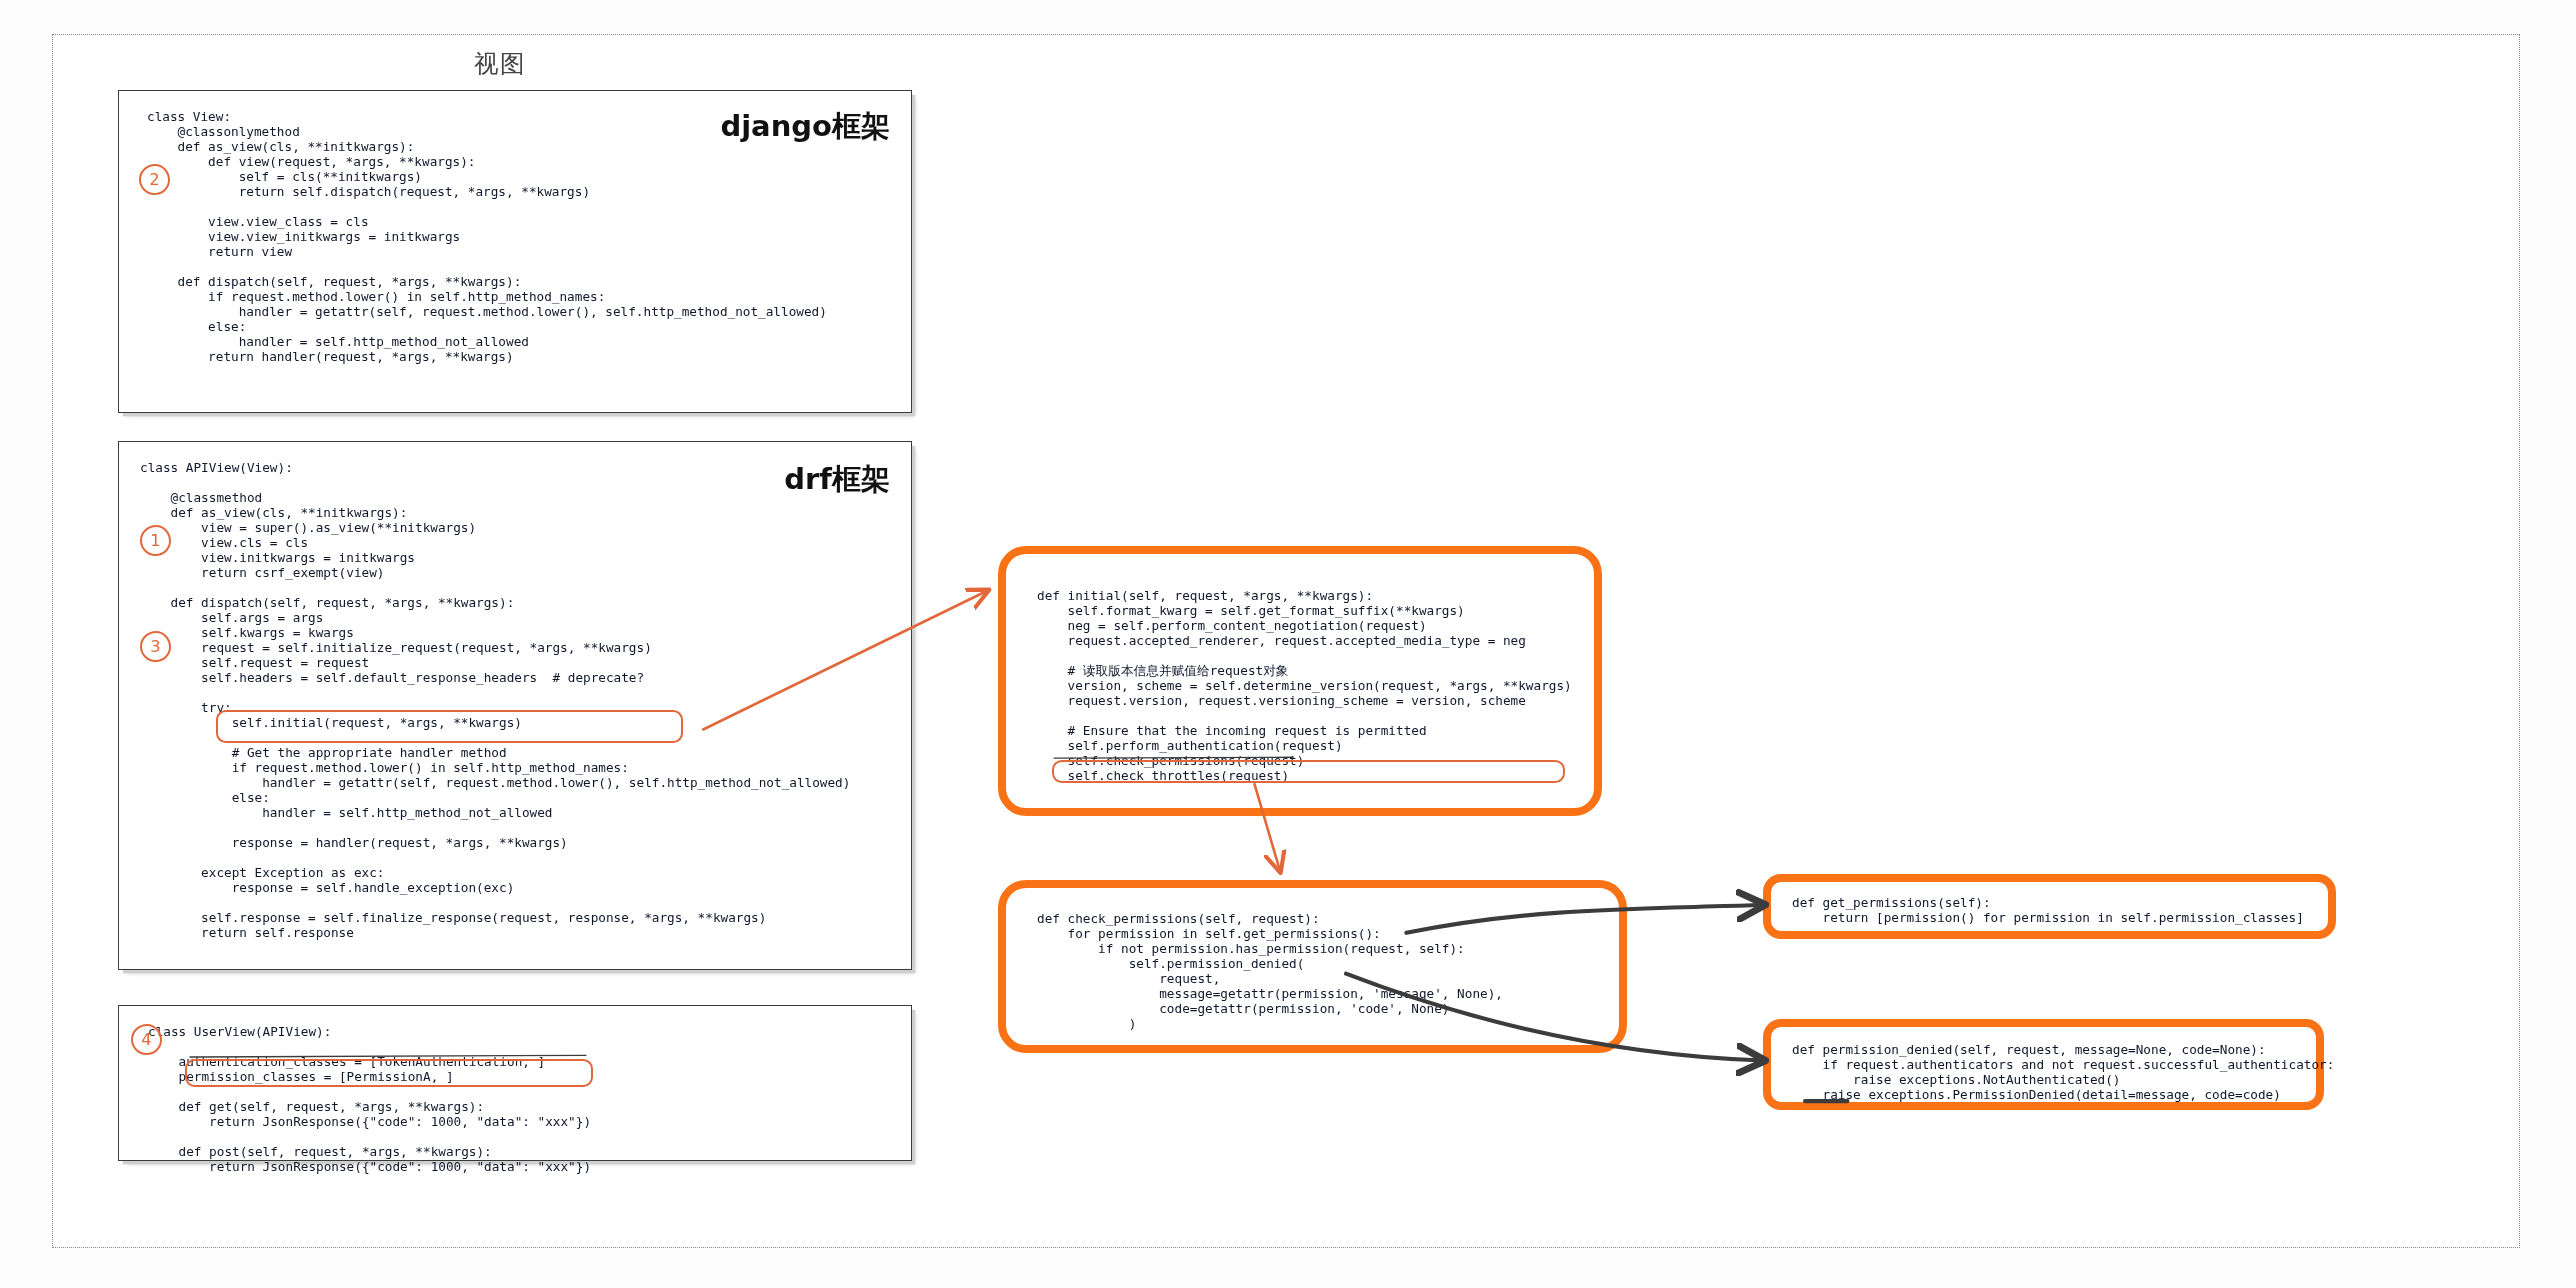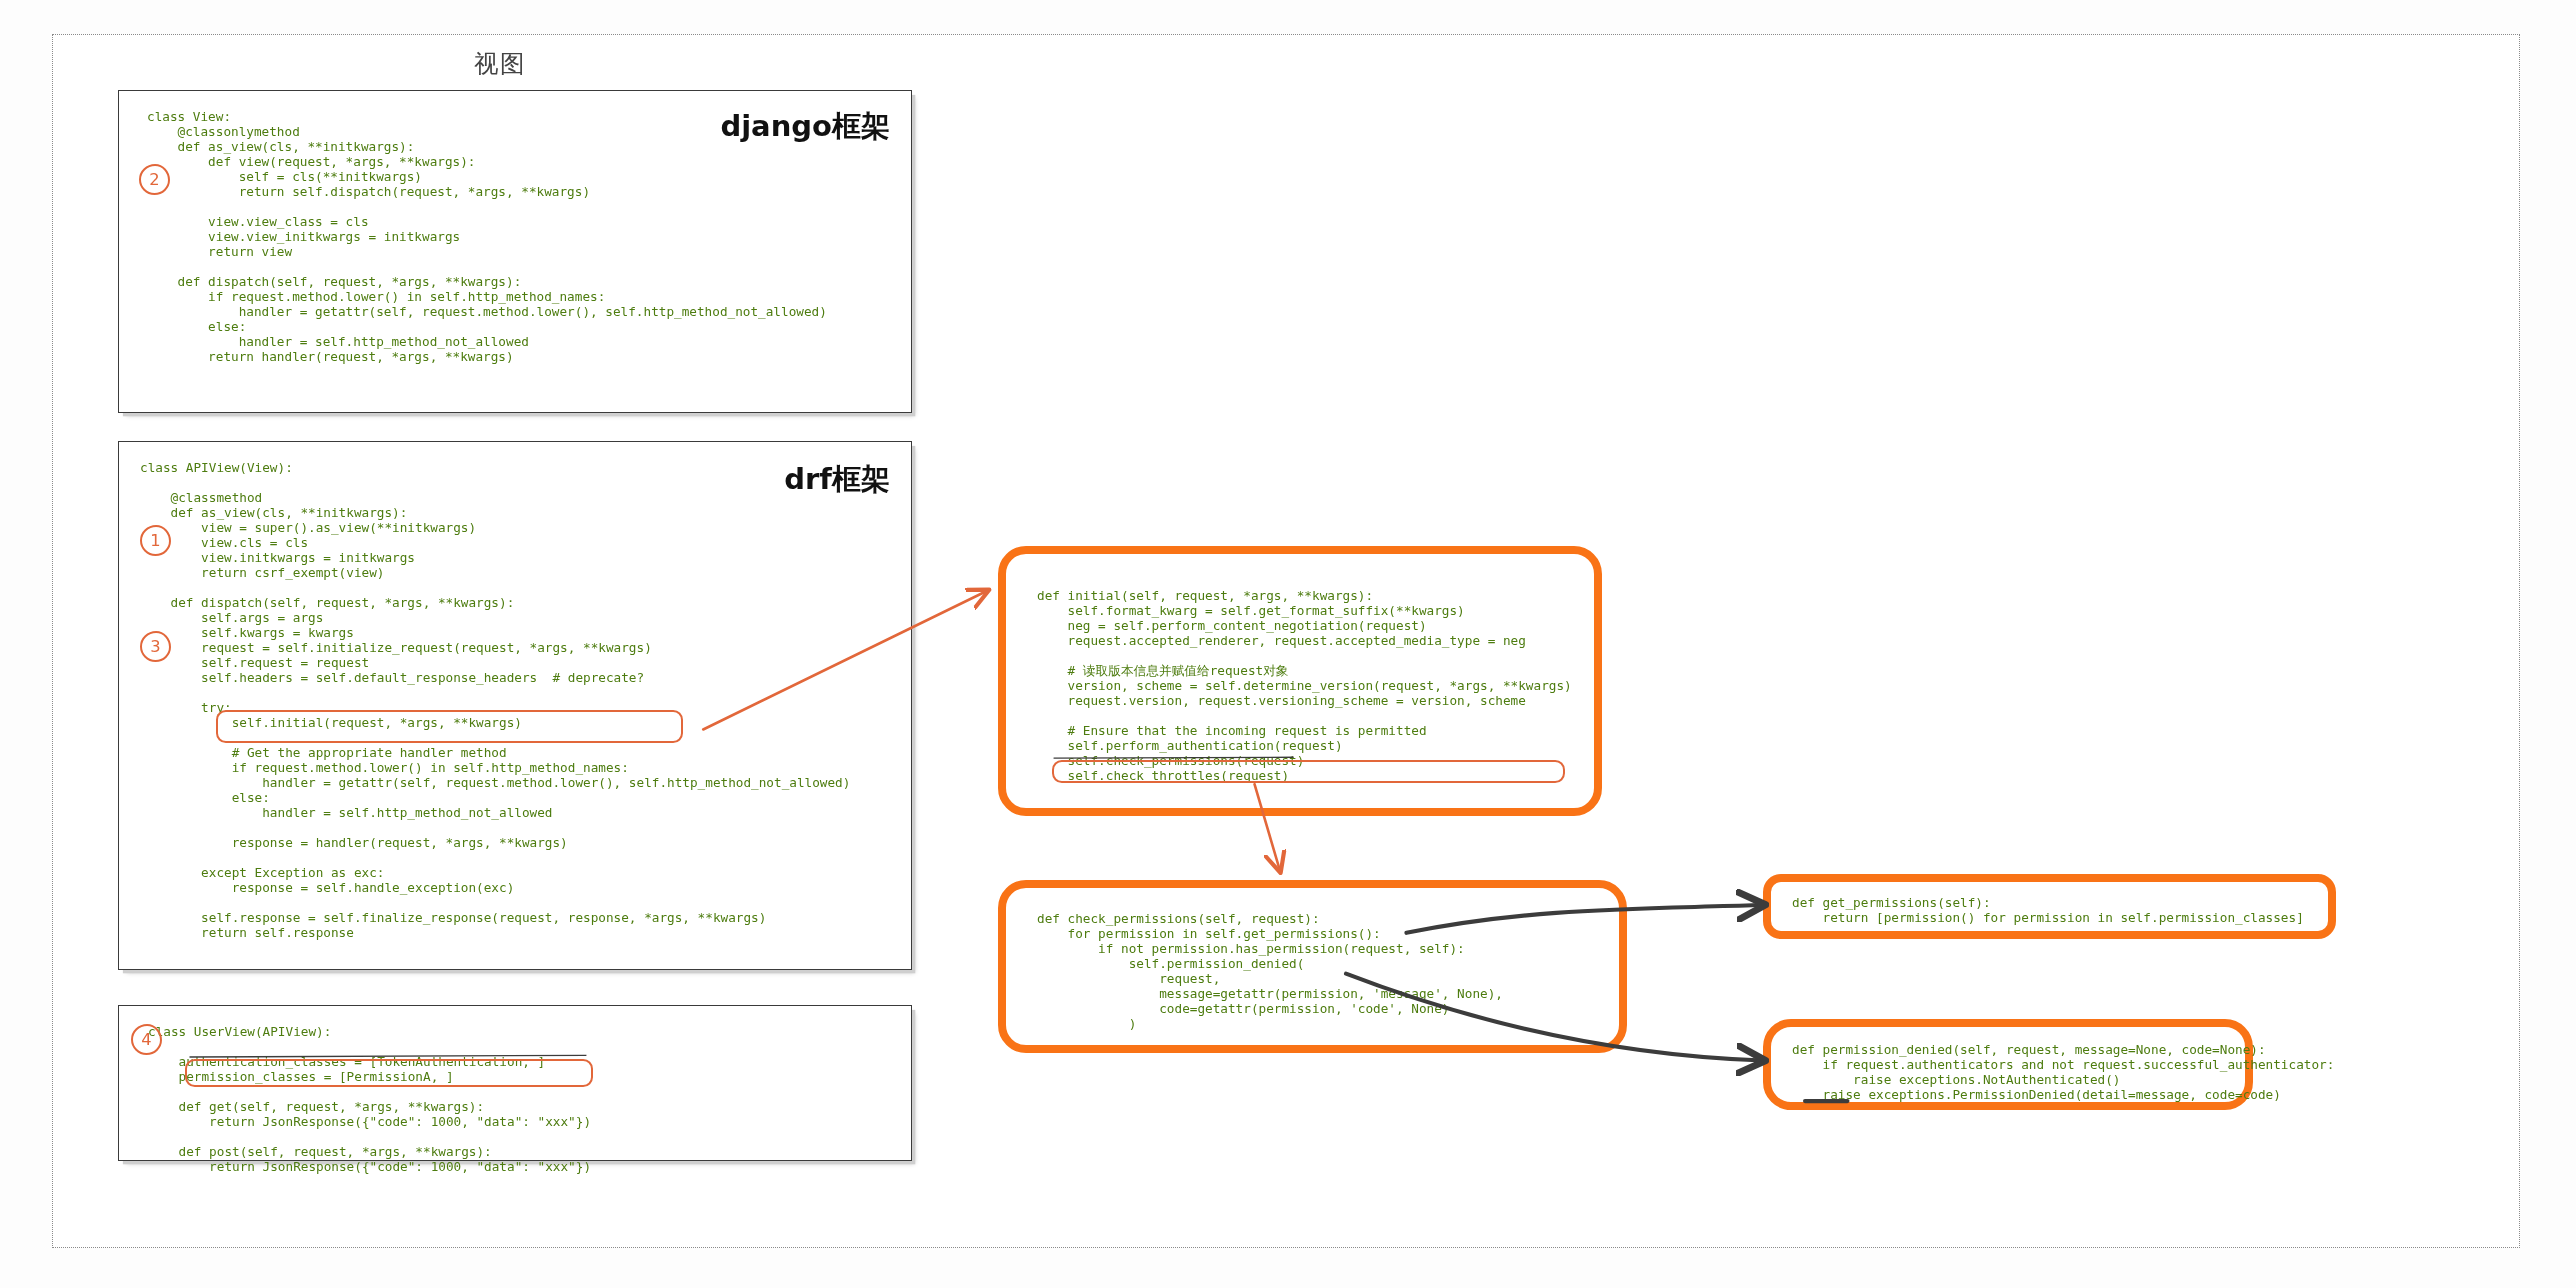--- a/index.html
+++ b/index.html
@@ -61,21 +61,21 @@
     letter-spacing: 0px;
     font-family: "DejaVu Sans", sans-serif;
     white-space: nowrap;
   }
   
   pre.code {
     margin: 0;
     font-family: "DejaVu Sans Mono", monospace;
     font-size: 12.7px;
     line-height: 15px;
-    color: #4d7c0f;
+    color: #0f172a;
     white-space: pre;
     letter-spacing: 0px;
   }
   .code-pos { position: absolute; }
 
   
   .rpanel {
     position: absolute;
     background: #ffffff;
     border: 8px solid #f97316;
@@ -226,21 +226,21 @@
                 message=getattr(permission, 'message', None),
                 code=getattr(permission, 'code', None)
             )</pre>
   </div>
 
   <div class="rpanel" style="left:1763px; top:874px; width:573px; height:65px; border-radius:18px;">
     <pre class="code code-pos" style="left:21px; top:13px;">def get_permissions(self):
     return [permission() for permission in self.permission_classes]</pre>
   </div>
 
-  <div class="rpanel" style="left:1763px; top:1019px; width:490px; height:91px; border-radius:28px;">
+  <div class="rpanel" style="left:1763px; top:1019px; width:561px; height:91px; border-radius:18px;">
     <pre class="code code-pos" style="left:21px; top:14.7px;">def permission_denied(self, request, message=None, code=None):
     if request.authenticators and not request.successful_authenticator:
         raise exceptions.NotAuthenticated()
     raise exceptions.PermissionDenied(detail=message, code=code)</pre>
   </div>
 
   <svg class="overlay" viewBox="0 0 3154 1578" preserveAspectRatio="none">
     <defs>
       <marker id="arrow-orange" markerWidth="9" markerHeight="9" refX="6" refY="4.5" orient="auto" markerUnits="strokeWidth">
         <path d="M0,0.6 L8.2,4.5 L0,8.4" fill="none" stroke="#e2673a" stroke-width="1.6" stroke-linecap="round" stroke-linejoin="round"></path>

